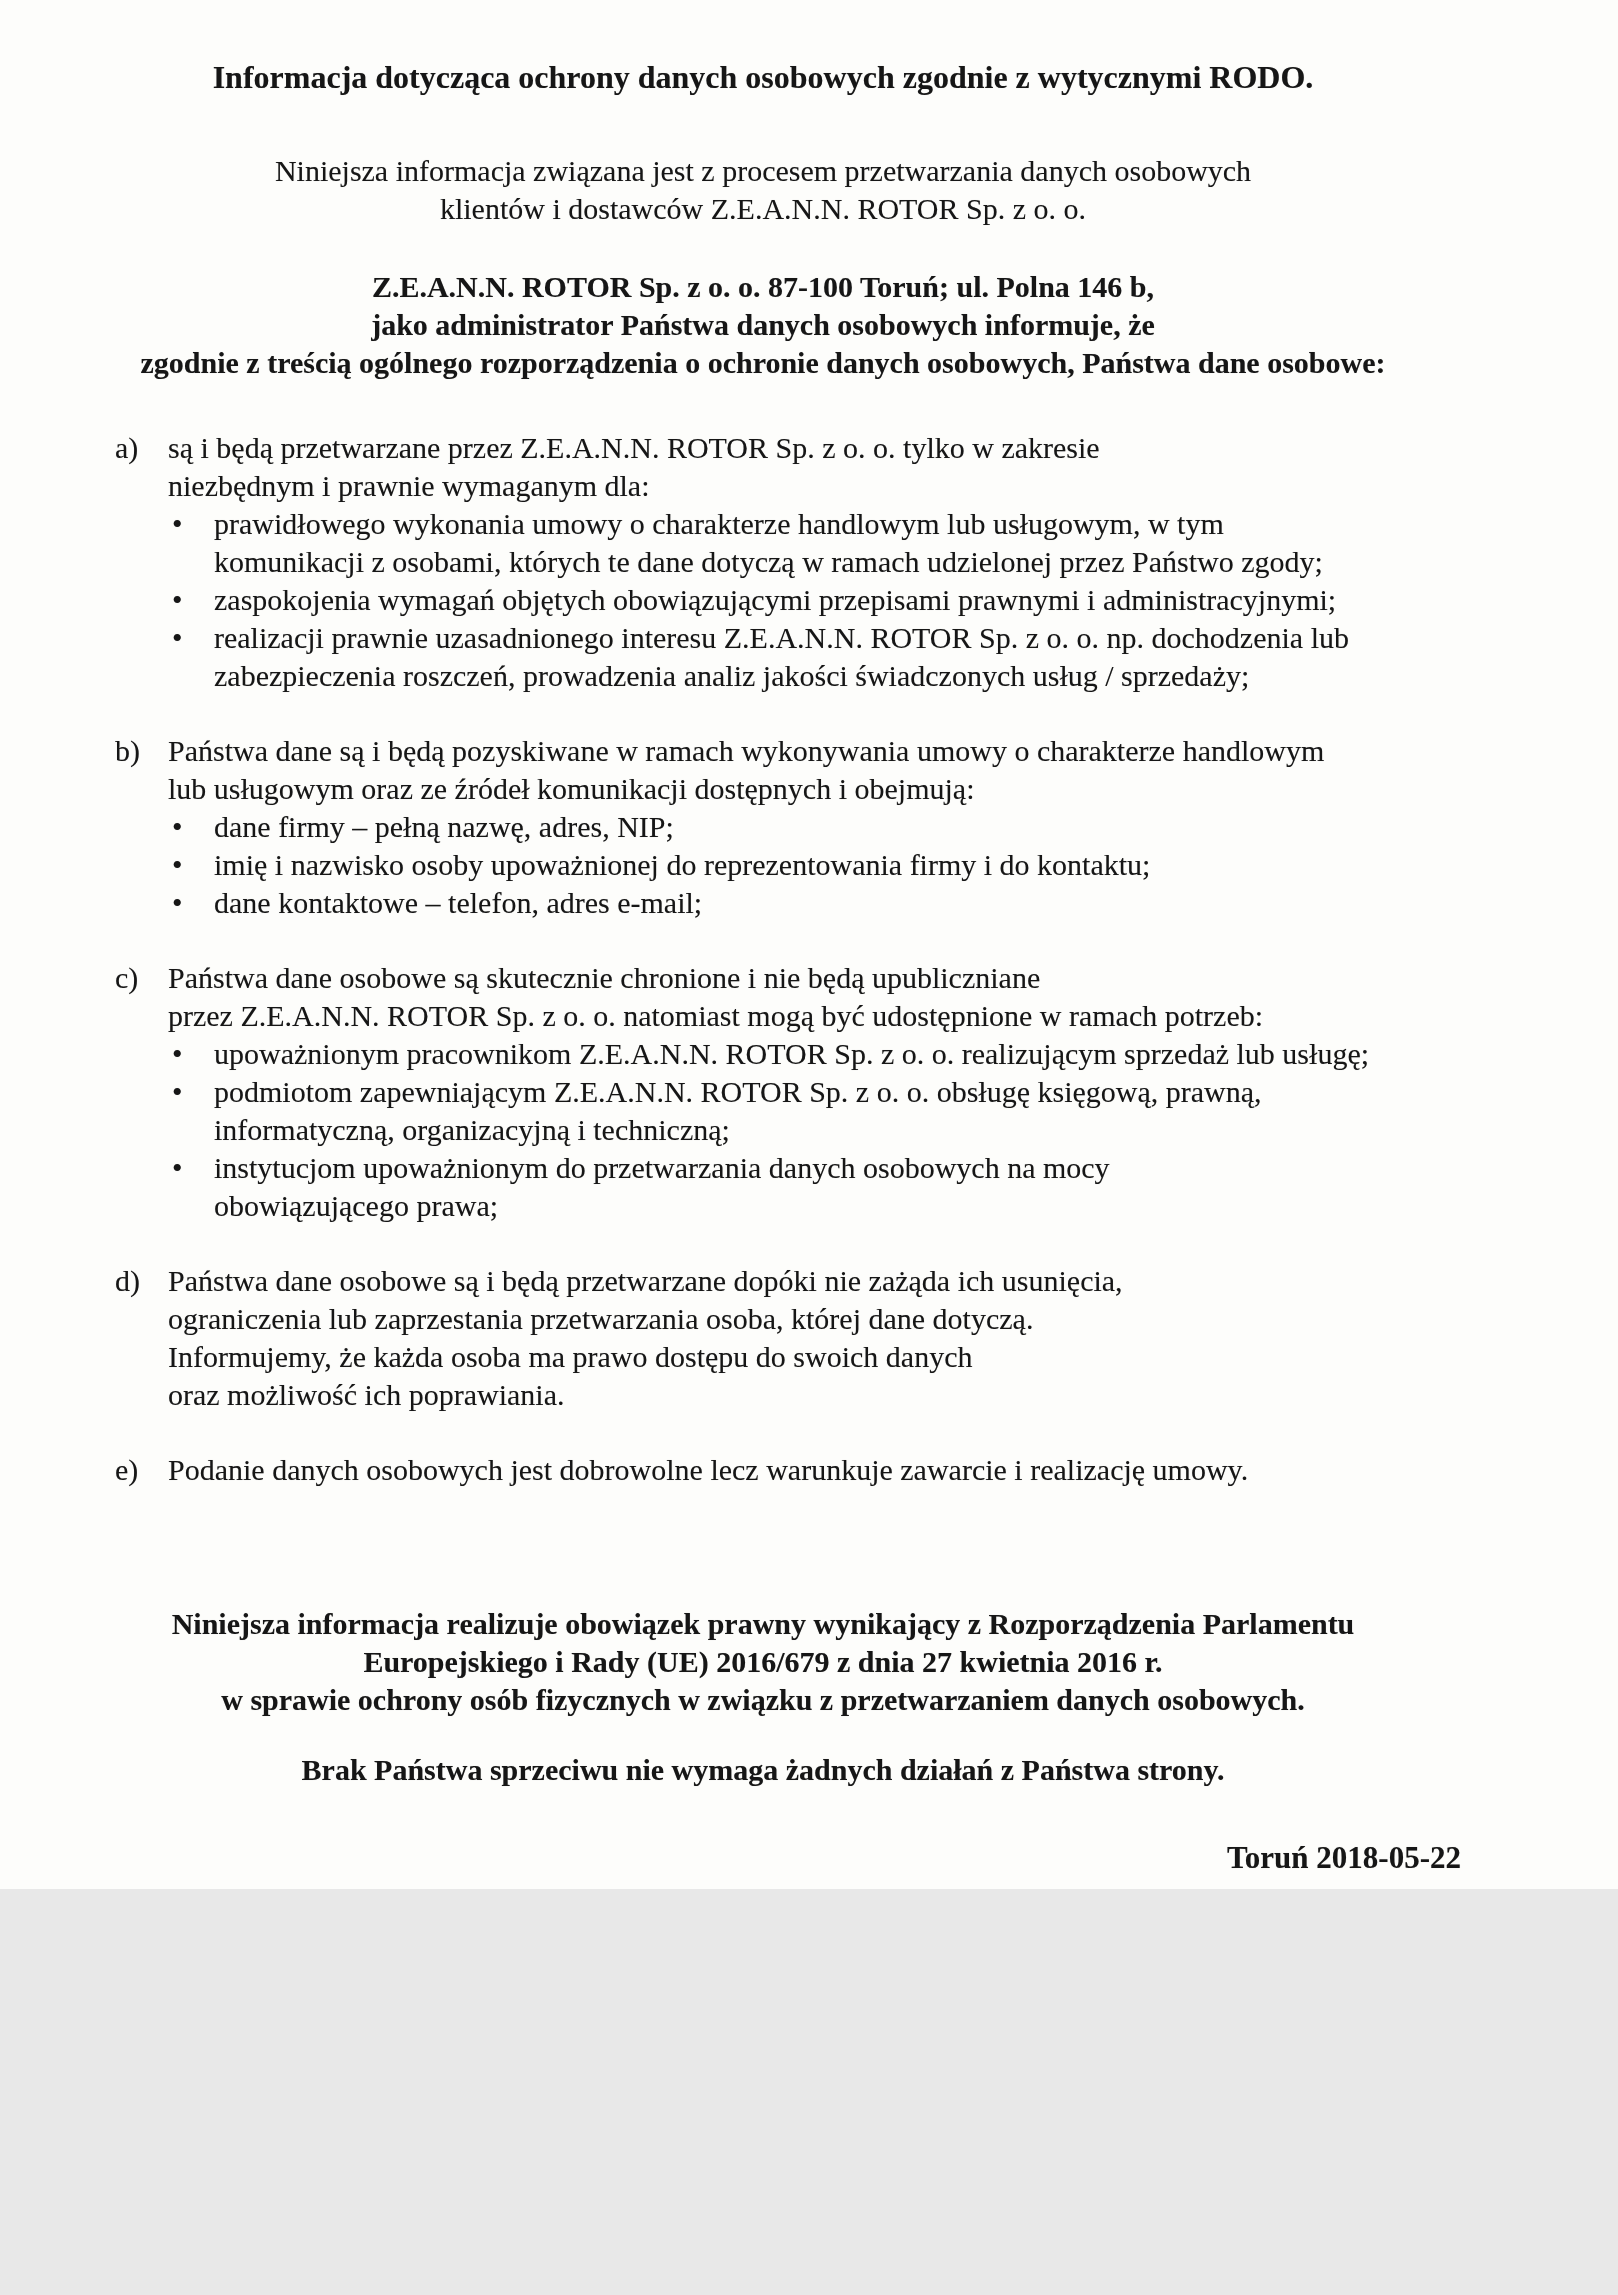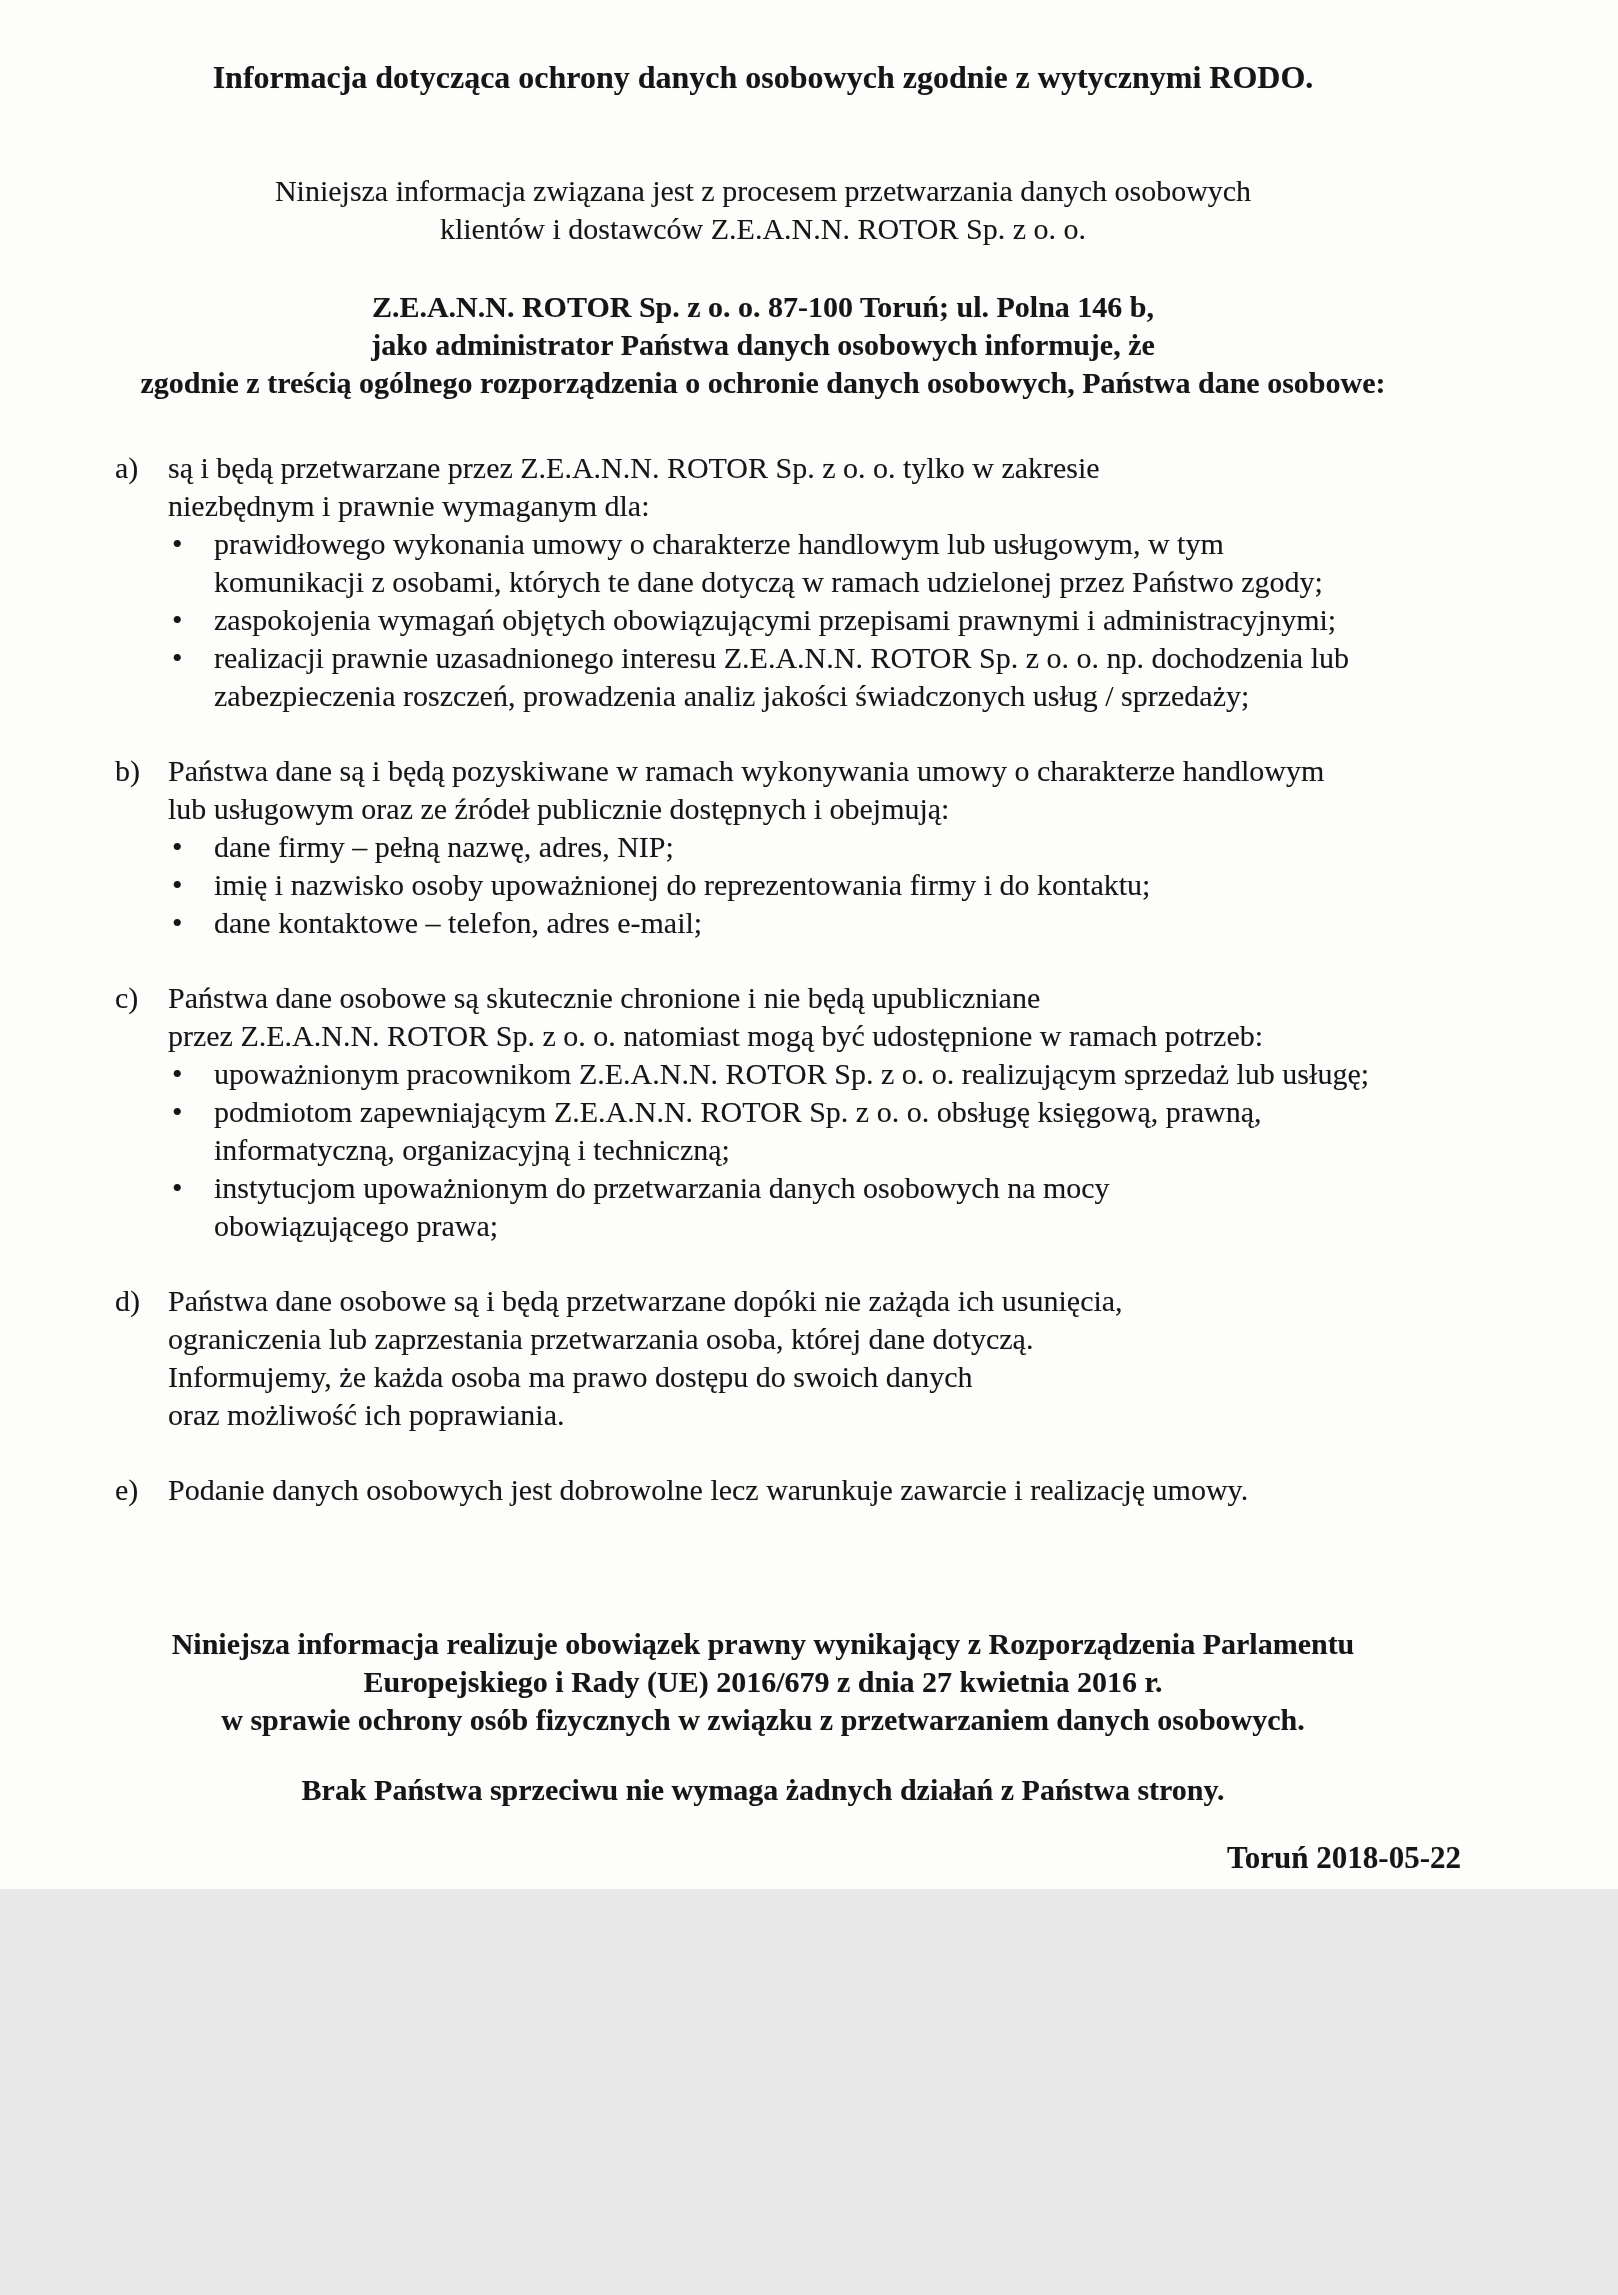--- a/index.html
+++ b/index.html
@@ -14,21 +14,21 @@
   }
   .doc{
     position:absolute;left:79px;top:0;width:1460px;
     font-size:30px;line-height:38px;
   }
   .c{text-align:center;margin-right:92px;}
   .bold{font-weight:bold;}
   .nowrap{white-space:nowrap;}
   .pre{white-space:pre;}
   .title{margin-top:58px;font-size:32px;font-weight:bold;}
-  .intro{margin-top:76px;}
+  .intro{margin-top:56px;}
   .admin{margin-top:40px;text-align:center;}
   .items{margin-top:47px;}
   .item{display:flex;align-items:flex-start;}
   .item + .item{margin-top:37px;}
   .item-label{flex:0 0 89px;box-sizing:border-box;padding-left:36px;}
   .item-body{flex:1 1 auto;}
   .bullet{display:flex;align-items:flex-start;}
   .bullet .dot{flex:0 0 46px;box-sizing:border-box;padding-left:4px;}
   .legal{margin-top:116px;}
   .notice{margin-top:32px;}
@@ -104,21 +104,21 @@
             <div class="pre">realizacji prawnie uzasadnionego interesu Z.E.A.N.N. ROTOR Sp. z o. o. np. dochodzenia lub
 zabezpieczenia roszczeń, prowadzenia analiz jakości świadczonych usług / sprzedaży;</div>
           </div>
         </div>
       </div>
 
       <div class="item">
         <span class="item-label">b)</span>
         <div class="item-body">
           <div class="pre">Państwa dane są i będą pozyskiwane w ramach wykonywania umowy o charakterze handlowym
-lub usługowym oraz ze źródeł publicznie dostępnych i obejmują:</div>
+lub usługowym oraz ze źródeł komunikacji dostępnych i obejmują:</div>
           <div class="bullet">
             <span class="dot">•</span>
             <div class="pre">dane firmy – pełną nazwę, adres, NIP;</div>
           </div>
           <div class="bullet">
             <span class="dot">•</span>
             <div class="pre">imię i nazwisko osoby upoważnionej do reprezentowania firmy i do kontaktu;</div>
           </div>
           <div class="bullet">
             <span class="dot">•</span>

